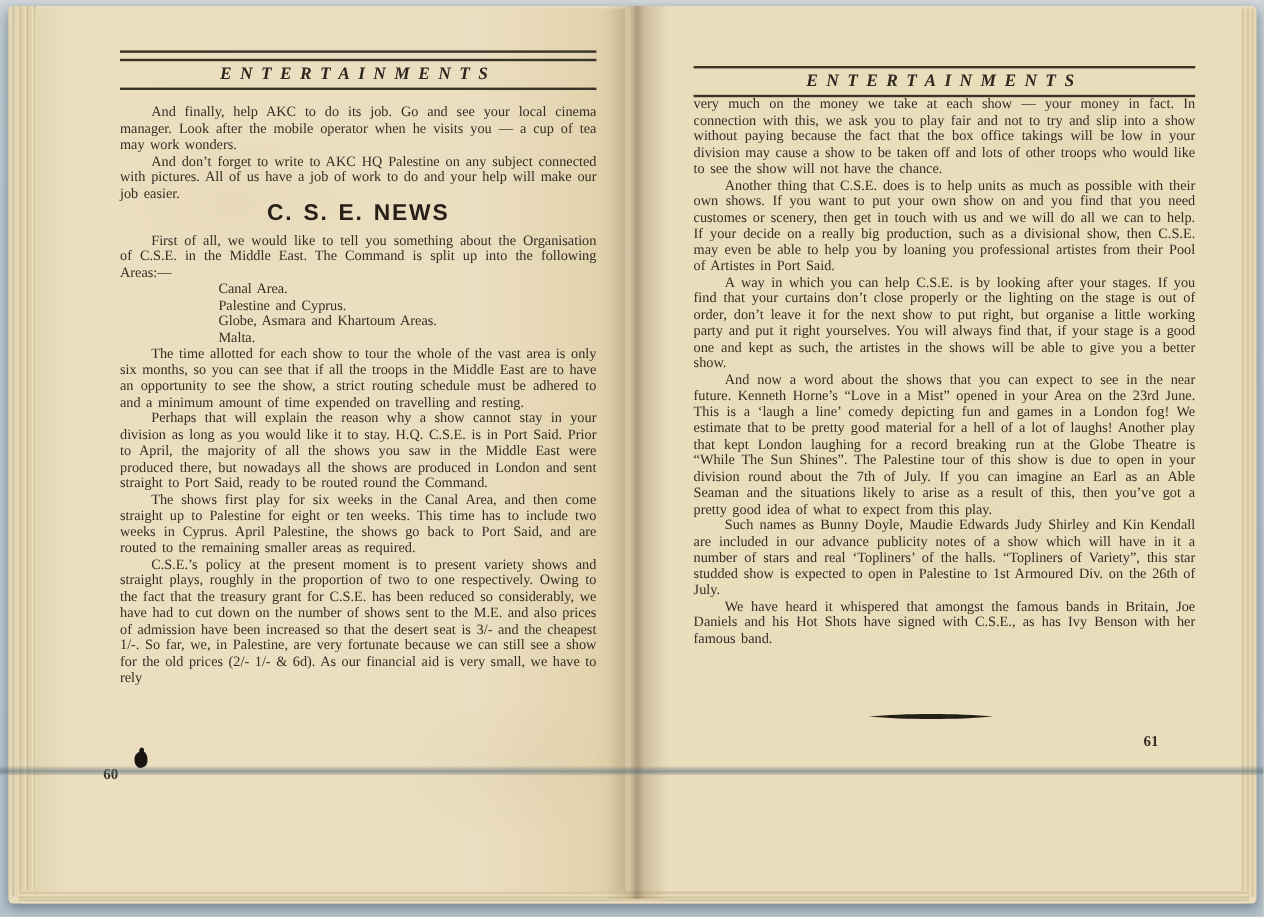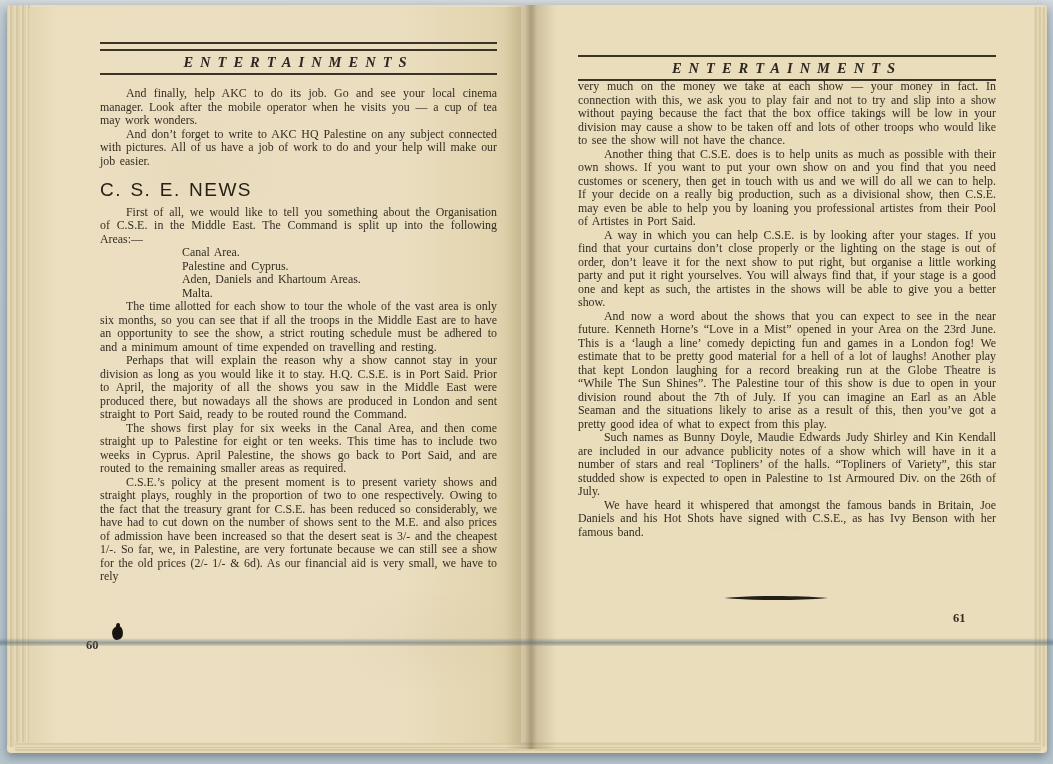--- a/index.html
+++ b/index.html
@@ -76,23 +76,23 @@
   .textcol{
     position:absolute;color:#332d23;
     font-size:11.9px;line-height:13.5px;text-align:justify;
     word-spacing:1.6px;
   }
   .textcol-left{left:100px;top:87px;width:397px;}
   .textcol-right{left:578px;top:80px;width:418px;}
   p.para{margin:0;text-indent:26px;}
   p.para.noindent{text-indent:0;}
   .news-heading{
-    margin:15px 0 9px 0;text-align:left;
+    margin:3px 0 9px 0;text-align:center;
     font-family:"Liberation Sans", sans-serif;
-    font-weight:400;font-size:19px;letter-spacing:1.5px;
+    font-weight:700;font-size:19px;letter-spacing:1.5px;
     color:#262019;text-indent:0;
   }
   .areas{margin:0 0 0 82px;}
   .area-item{margin:0;}
   .page-number{position:absolute;font-size:12.5px;color:#332d23;font-weight:bold;}
   .page-number-left{left:86px;top:638px;}
   .page-number-right{left:953px;top:611px;}
   
   .divider{position:absolute;left:724px;top:588px;width:104px;height:8px;}
   .ink-blot{
@@ -134,21 +134,21 @@
   </div>
 
   <div class="textcol textcol-left">
     <p class="para">And finally, help AKC to do its job.  Go and see your local cinema manager.  Look after the mobile operator when he visits you — a cup of tea may work wonders.</p>
     <p class="para">And don’t forget to write to AKC HQ Palestine on any subject connected with pictures.  All of us have a job of work to do and your help will make our job easier.</p>
     <h2 class="news-heading">C. S. E.  NEWS</h2>
     <p class="para">First of all, we would like to tell you something about the Organisation of C.S.E. in the Middle East.  The Command is split up into the following Areas:—</p>
     <div class="areas">
       <p class="area-item">Canal Area.</p>
       <p class="area-item">Palestine and Cyprus.</p>
-      <p class="area-item">Aden, Daniels and Khartoum Areas.</p>
+      <p class="area-item">Globe, Asmara and Khartoum Areas.</p>
       <p class="area-item">Malta.</p>
     </div>
     <p class="para">The time allotted for each show to tour the whole of the vast area is only six months, so you can see that if all the troops in the Middle East are to have an opportunity to see the show, a strict routing schedule must be adhered to and a minimum amount of time expended on travelling and resting.</p>
     <p class="para">Perhaps that will explain the reason why a show cannot stay in your division as long as you would like it to stay.  H.Q. C.S.E. is in Port Said.  Prior to April, the majority of all the shows you saw in the Middle East were produced there, but nowadays all the shows are produced in London and sent straight to Port Said, ready to be routed round the Command.</p>
     <p class="para">The shows first play for six weeks in the Canal Area, and then come straight up to Palestine for eight or ten weeks.  This time has to include two weeks in Cyprus.  April Palestine, the shows go back to Port Said, and are routed to the remaining smaller areas as required.</p>
     <p class="para">C.S.E.’s policy at the present moment is to present variety shows and straight plays, roughly in the proportion of two to one respectively.  Owing to the fact that the treasury grant for C.S.E. has been reduced so considerably, we have had to cut down on the number of shows sent to the M.E. and also prices of admission have been increased so that the desert seat is 3/- and the cheapest 1/-.  So far, we, in Palestine, are very fortunate because we can still see a show for the old prices (2/- 1/- &amp; 6d).  As our financial aid is very small, we have to rely</p>
   </div>
 
   <div class="textcol textcol-right">
     <p class="para noindent">very much on the money we take at each show — your money in fact. In connection with this, we ask you to play fair and not to try and slip into a show without paying because the fact that the box office takings will be low in your division may cause a show to be taken off and lots of other troops who would like to see the show will not have the chance.</p>

